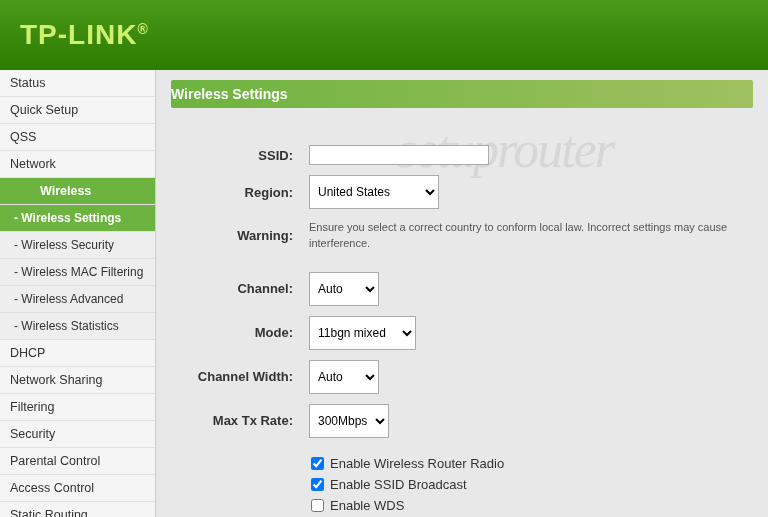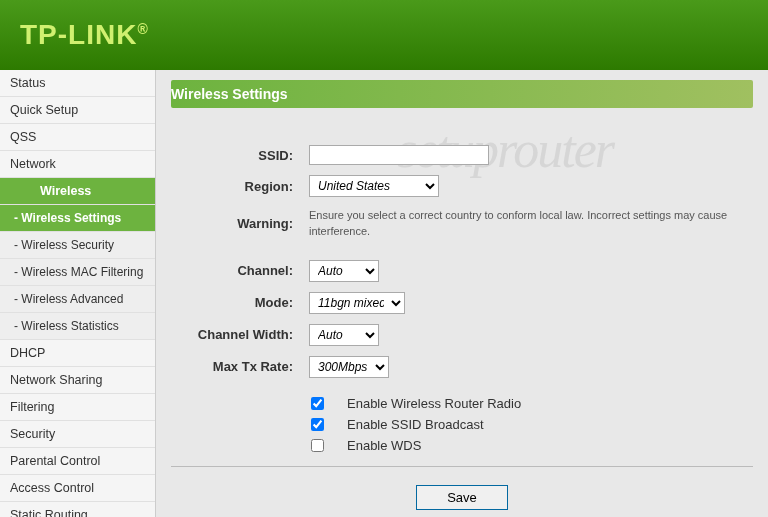--- a/index.html
+++ b/index.html
@@ -128,38 +128,37 @@
 
     input[type="text"] {
       width: 180px;
       padding: 2px 4px;
       border: 1px solid #aaa;
       font-size: 12px;
       background: white;
     }
 
     select {
-      padding: 2px 4px;
+      padding: 8px 4px;
       border: 1px solid #aaa;
       font-size: 12px;
       background: white;
       cursor: pointer;
-      font-style: italic;
     }
 
     .select-region { width: 130px; }
     .select-channel { width: 70px; }
-    .select-mode { width: 96px; }
+    .select-mode { width: 107px; }
     .select-width { width: 70px; }
     .select-txrate { width: 80px; }
 
     .checkbox-row {
       display: flex;
       align-items: center;
-      gap: 23px;
+      gap: 6px;
       padding: 3px 0;
       font-size: 13px;
       color: #333;
     }
     .checkbox-row input[type="checkbox"] {
       cursor: pointer;
     }
 
     .checkboxes-section {
       margin: 10px 0 10px 140px;

